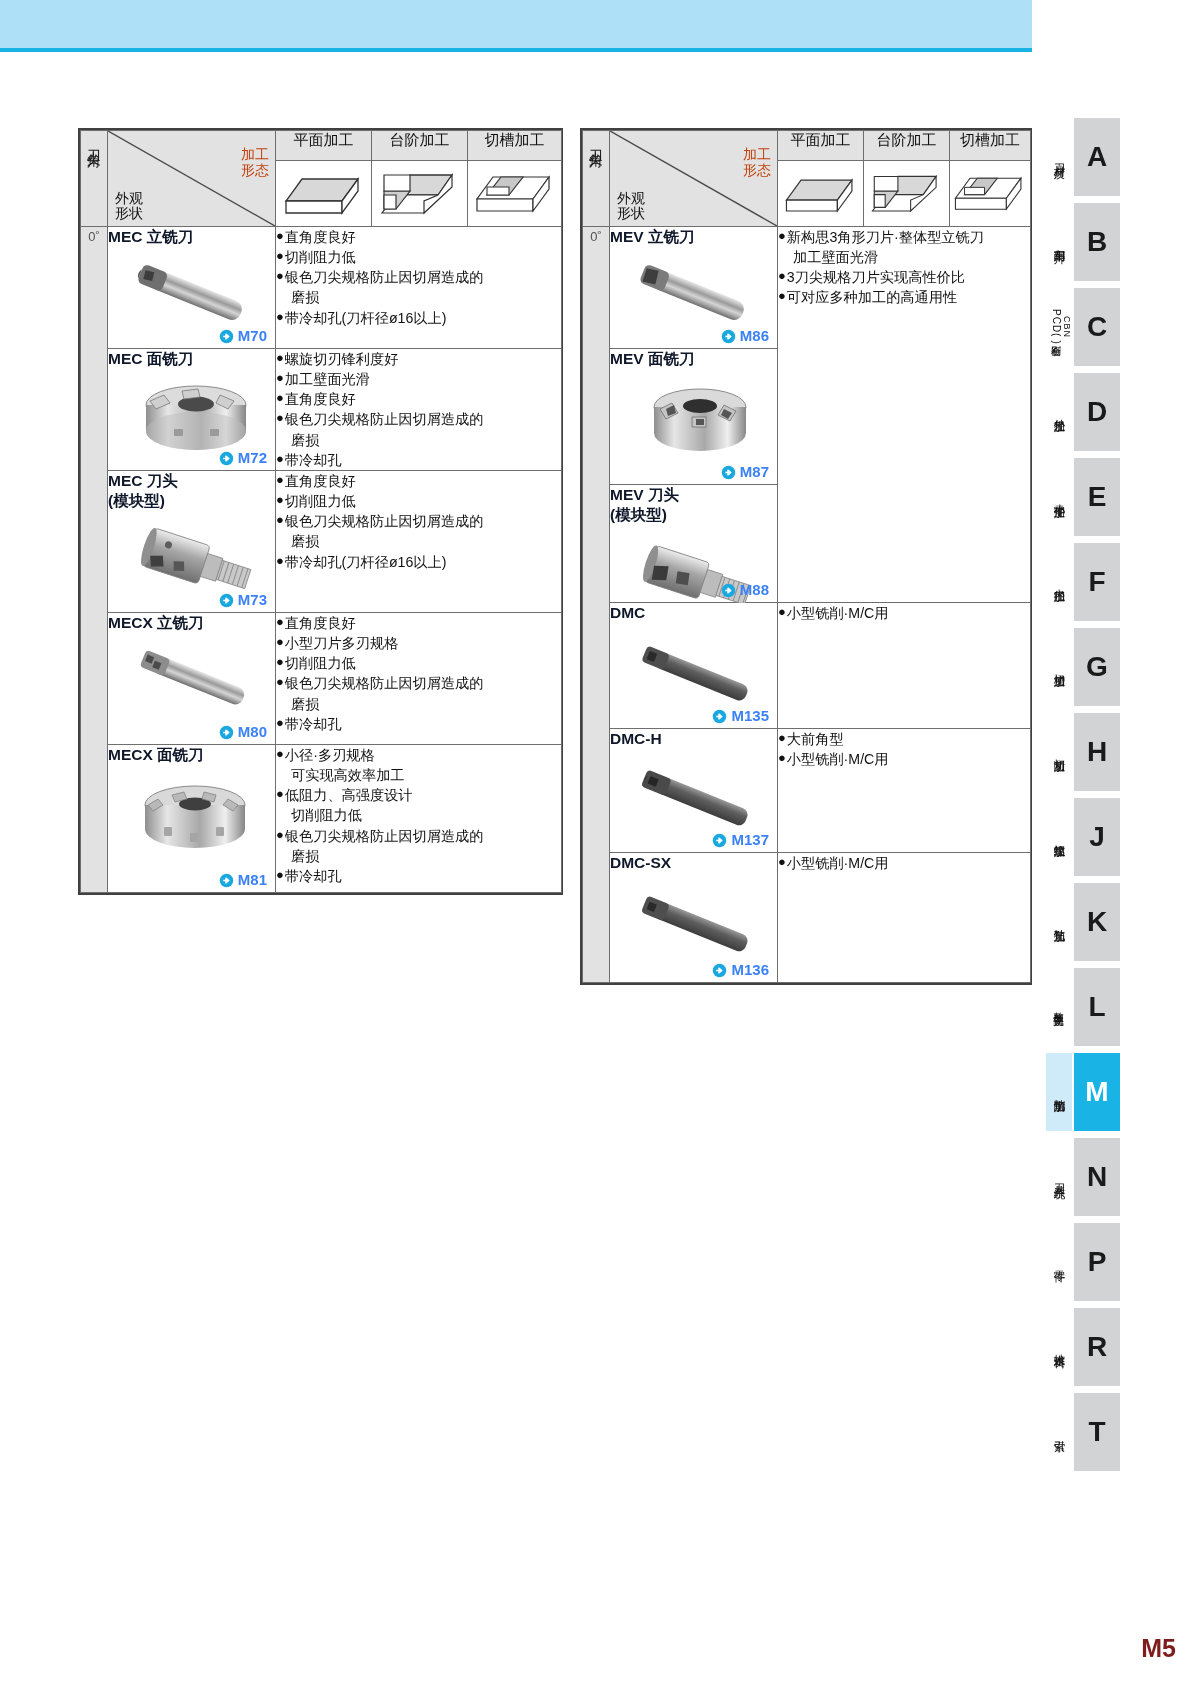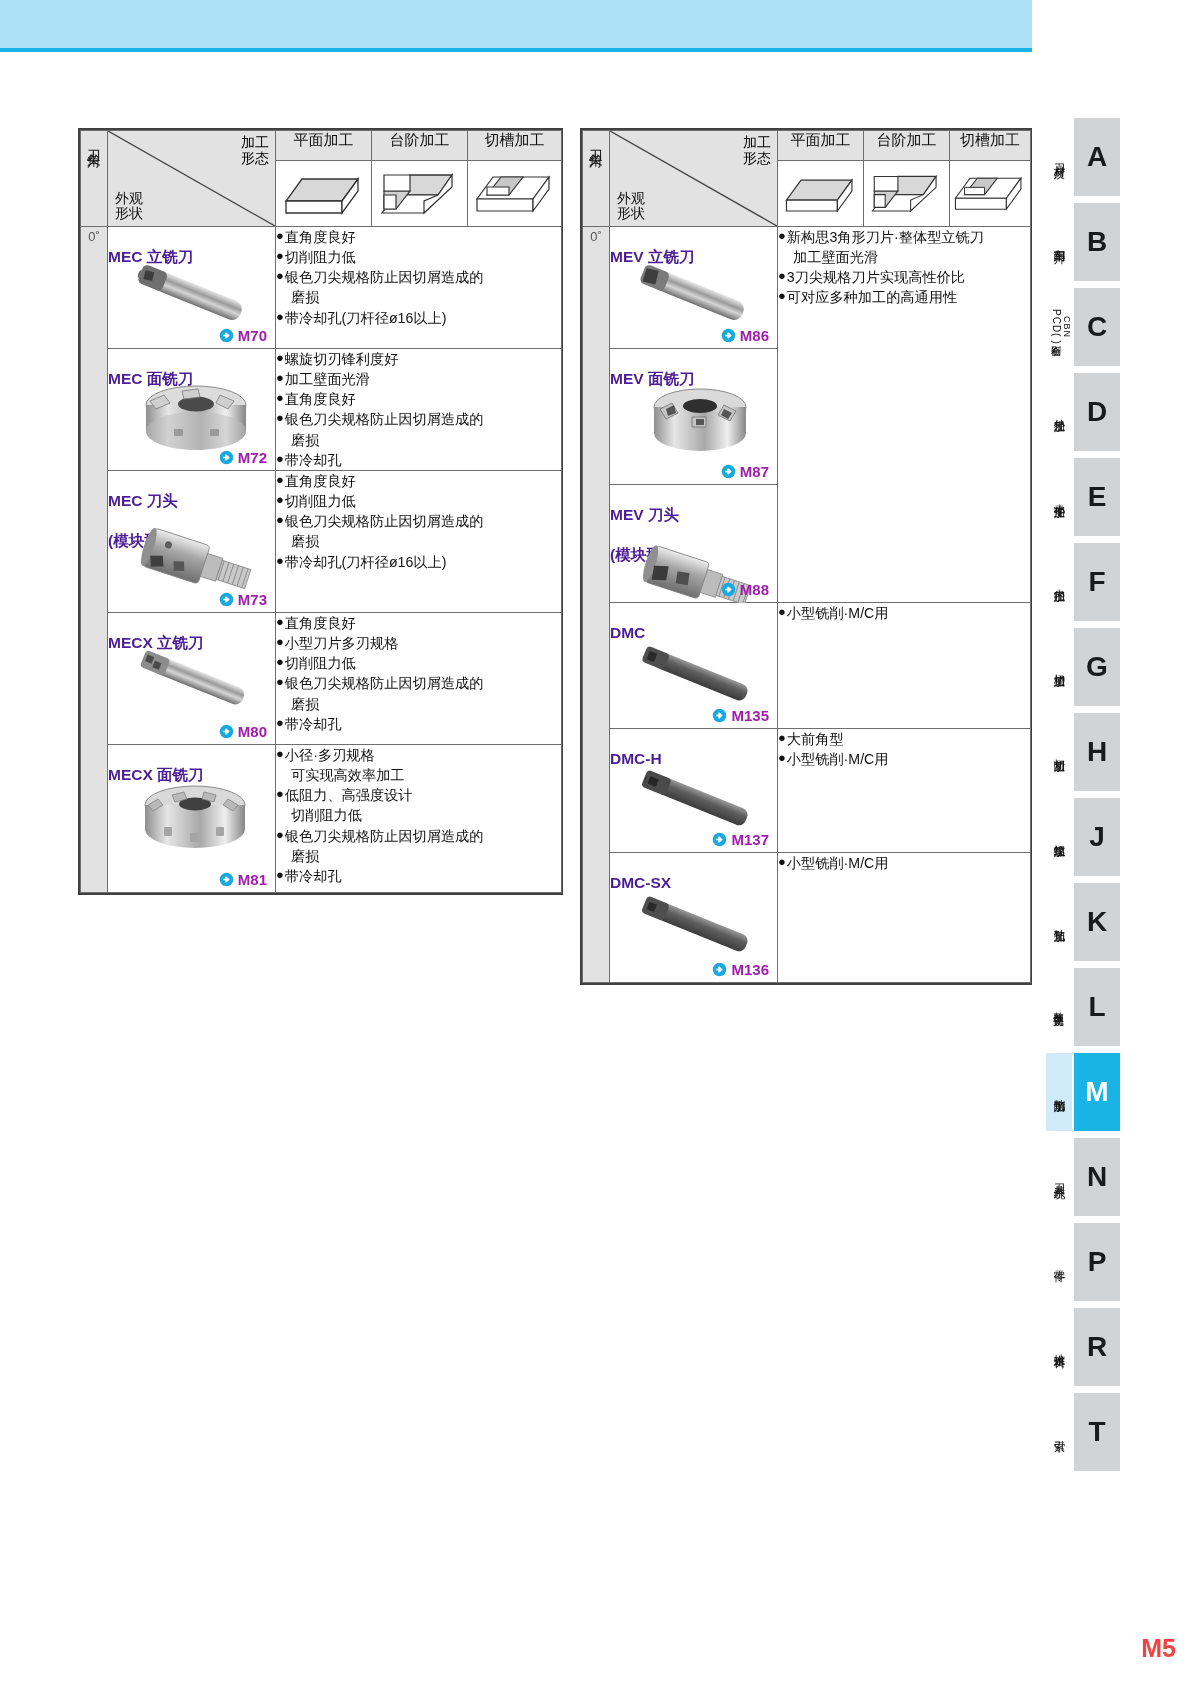--- a/index.html
+++ b/index.html
@@ -37,30 +37,30 @@
 
   
   .angle-col { background:#e2e2e2; width:27px; text-align:center; vertical-align:middle; }
   .vert { writing-mode:vertical-rl; text-orientation:upright; letter-spacing:2px;
           font-size:14px; line-height:1.05; display:inline-block; }
   .angle-val { font-size:13px; color:#555; }
 
   
   .diag { position:relative; background:#e2e2e2; height:96px; }
   .diag svg { position:absolute; left:0; top:0; width:100%; height:100%; }
-  .diag .lbl-top { position:absolute; right:6px; top:4px; font-size:14px; line-height:1.12;
-                   text-align:right; color:#000000; }
+  .diag .lbl-top { position:absolute; right:6px; top:16px; font-size:14px; line-height:1.12;
+                   text-align:right; color:#c2410c; }
   .diag .lbl-bot { position:absolute; left:7px; bottom:4px; font-size:14px; line-height:1.12;
                    text-align:left; color:#111; }
 
   
   .prod-cell { position:relative; padding:7px 8px 4px 10px; background:#fff; }
-  .prod-name { font-size:15.5px; font-weight:bold; line-height:1.28; color:#4c1d95; white-space:nowrap;margin-top:20px; }
-  .prod-ref { position:absolute; right:8px; bottom:4px; display:flex; align-items:center; gap:4px;
-              font-size:15px; font-weight:bold; color:#a21caf; }
+  .prod-name { font-size:15.5px; font-weight:bold; line-height:1.28; color:#0f172a; white-space:nowrap; }
+  .prod-ref { position:absolute; right:8px; bottom:4px; display:flex; align-items:flex-end; gap:4px;
+              font-size:15px; font-weight:bold; color:#3b82f6; }
   .arrow-ic { display:inline-block; width:15px; height:15px; }
 
   .feat-cell { padding:7px 6px 5px 6px; background:#fff; font-size:14.2px; line-height:1.42; color:#111; }
   .feat-cell .li { display:flex; align-items:flex-start; gap:1px; }
   .feat-cell .dot { flex:0 0 auto; font-size:13px; line-height:1.42; }
   .feat-cell .sub { padding-left:15px; }
 
   
   .art { position:absolute; }
 
@@ -71,21 +71,21 @@
                 display:flex; align-items:center; justify-content:center; }
   .side-label .v { writing-mode:vertical-rl; text-orientation:upright; font-size:11.5px;
                    line-height:1.15; letter-spacing:1px; color:#111; text-align:center; }
   .side-tab { position:absolute; right:-18px; top:0; width:46px; height:78px; background:#d2d3d5;
               display:flex; align-items:center; justify-content:center;
               font-size:28px; font-weight:bold; color:#1a1a1a; }
   .side-row.active .side-tab { background:#19b3e6; color:#fff; }
   .side-row.active .side-label { background:#cfeaf9; }
   .side-label .v.rot { writing-mode:vertical-rl; text-orientation:mixed; }
 
-  #page-num { position:absolute; right:24px; bottom:34px; font-size:25px; font-weight:bold; color:#ef4444; }
+  #page-num { position:absolute; right:24px; bottom:34px; font-size:25px; font-weight:bold; color:#7f1d1d; }
 </style>
 </head>
 <body>
 
 <div id="top-banner"></div>
 <div id="top-banner-rule"></div>
 
 <div id="section-title">
   <span class="sq"></span>
   <span class="tx">刀尖角0˚</span>

